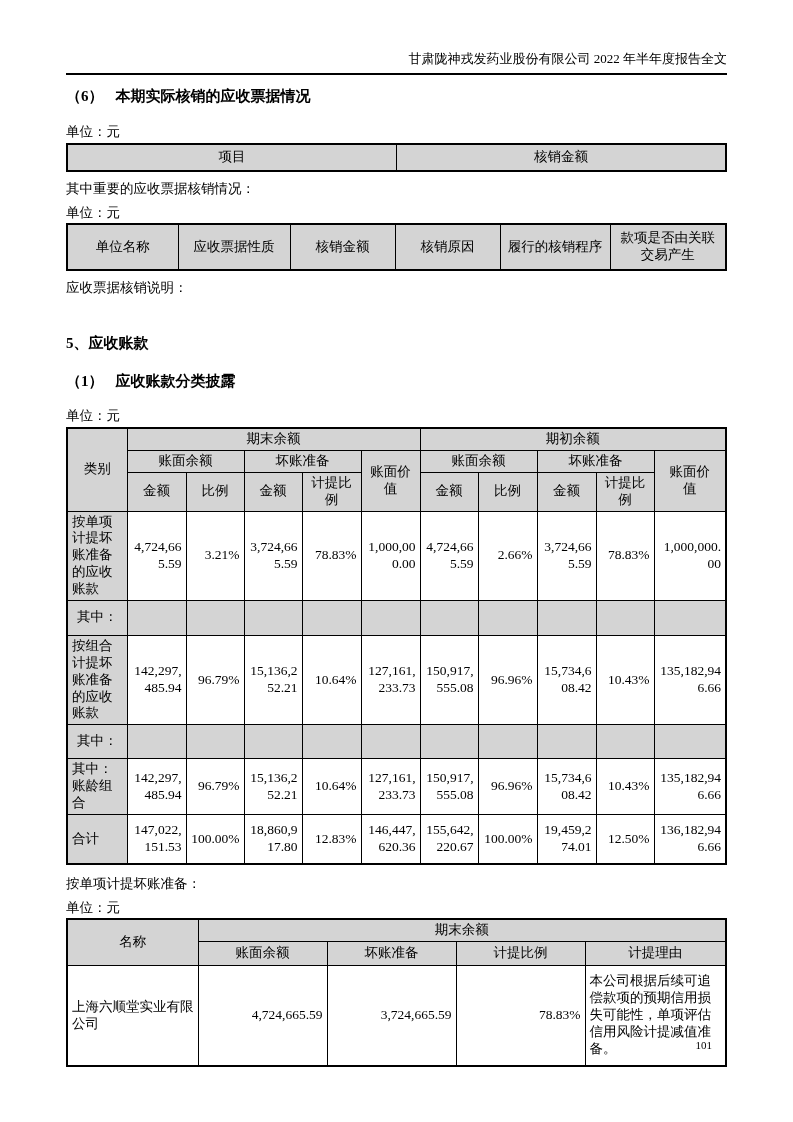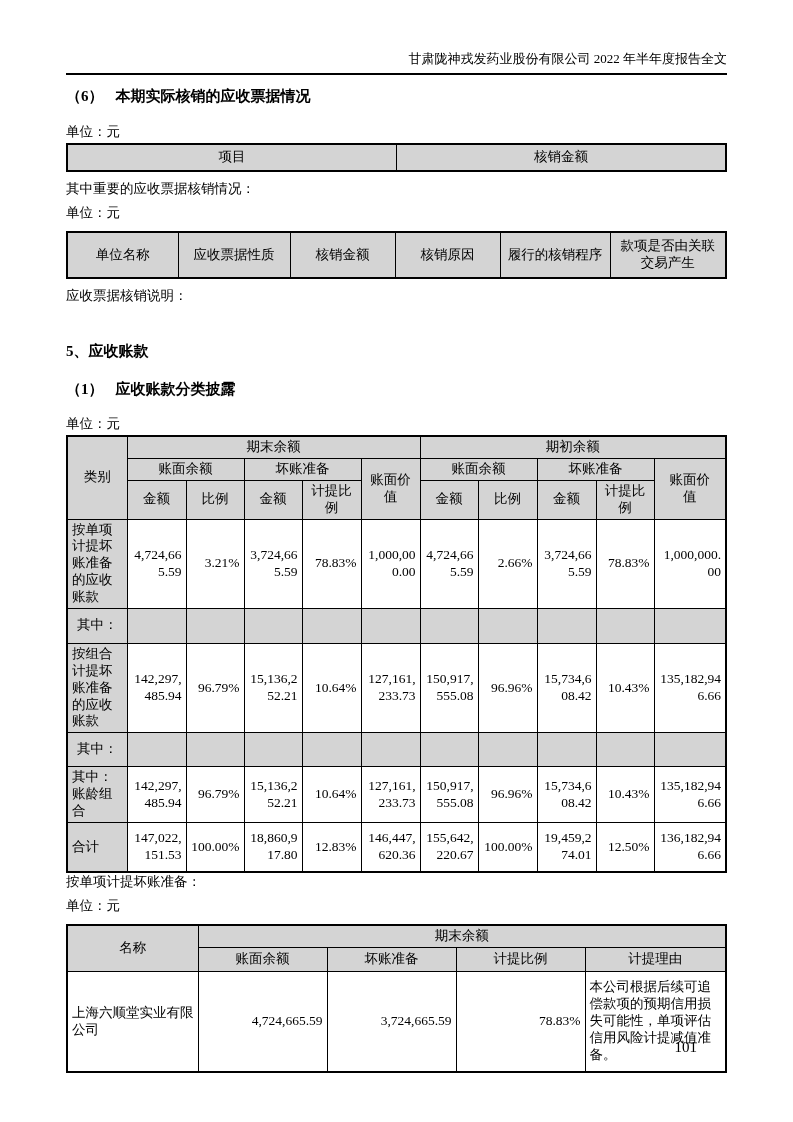--- a/index.html
+++ b/index.html
@@ -12,23 +12,23 @@
   }
   .doc-header {
     text-align: right; font-size: 13px; line-height: 18px;
     padding-bottom: 5px; border-bottom: 2px solid #000;
   }
   .h { font-size: 15px; font-weight: bold; margin: 0; line-height: 19px; }
   .hnum { margin-right: 12px; }
   .note { font-size: 13.5px; line-height: 17px; }
   .unit { font-size: 13.5px; line-height: 17px; text-align: left; }
   .mt24 { margin-top: 12px; } .mt17 { margin-top: 17px; } .mt3 { margin-top: 3px; }
-  .mt8 { margin-top: 8px; } .mt7 { margin-top: 7px; } .mt2 { margin-top: 10px; }
+  .mt8 { margin-top: 8px; } .mt7 { margin-top: 7px; } .mt2 { margin-top: 2px; }
   .mt38 { margin-top: 38px; } .mt19 { margin-top: 19px; } .mt16 { margin-top: 16px; }
-  .mt10 { }
+  .mt10 { margin-top: 10px; }
   table.tbl {
     width: 100%; border-collapse: collapse; table-layout: fixed;
     border: 2px solid #000;
   }
   .tbl th, .tbl td {
     border: 1px solid #000; font-weight: normal;
     font-size: 13.5px; line-height: 1.25; padding: 2px 4px;
     vertical-align: middle; overflow: hidden;
   }
   .hd { background: #d4d4d4; text-align: center; }
@@ -37,21 +37,21 @@
   .num { text-align: right; word-break: break-all; font-size: 13px; padding: 2px 3px; }
   .sp { background: #d4d4d4; }
   .txt { text-align: left; }
   .w3 { display: inline-block; max-width: 3.1em; }
   .w7 { display: inline-block; max-width: 7.4em; }
   .rh20 { height: 20px; } .rh27 { height: 27px; } .rh37 { height: 37px; }
   .rh46 { height: 46px; } .rh83 { height: 83px; } .rh35 { height: 35px; }
   .rh84 { height: 84px; } .rh34 { height: 34px; } .rh51 { height: 51px; }
   .rh50 { height: 50px; } .rh22 { height: 22px; } .rh24 { height: 24px; }
   .rh100 { height: 100px; }
-  .pageno { position: absolute; top: 1039px; right: 96px; font-size: 15px; margin-left: 32px; }
+  .pageno { position: absolute; top: 1039px; right: 81px; font-size: 11px; margin-left: 32px; }
 </style>
 </head>
 <body>
 
 <div class="page">
 
   <div class="doc-header">
     <span>甘肃陇神戎发药业股份有限公司 2022 年半年度报告全文</span>
   </div>
 

